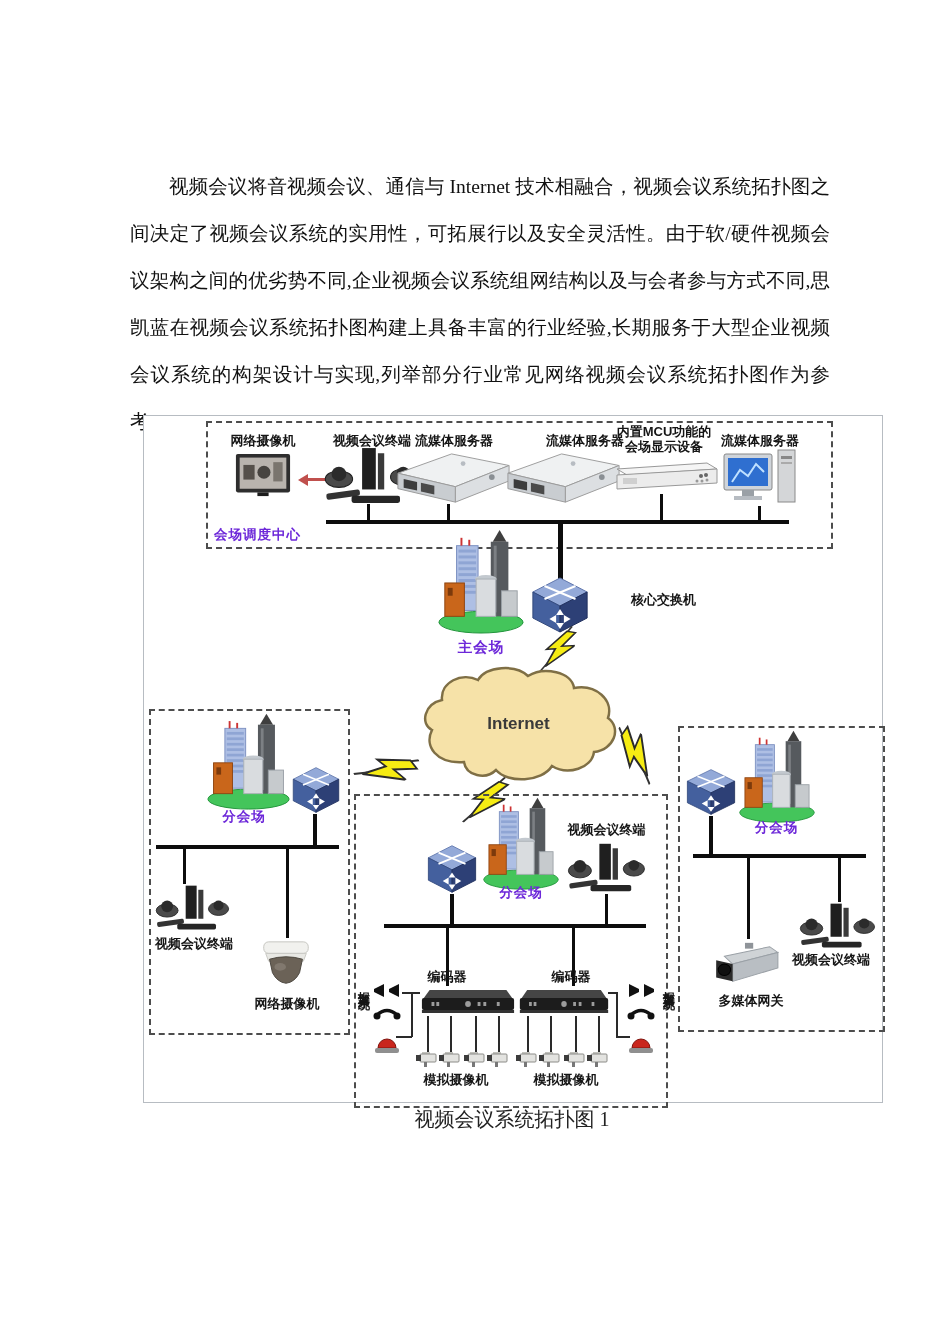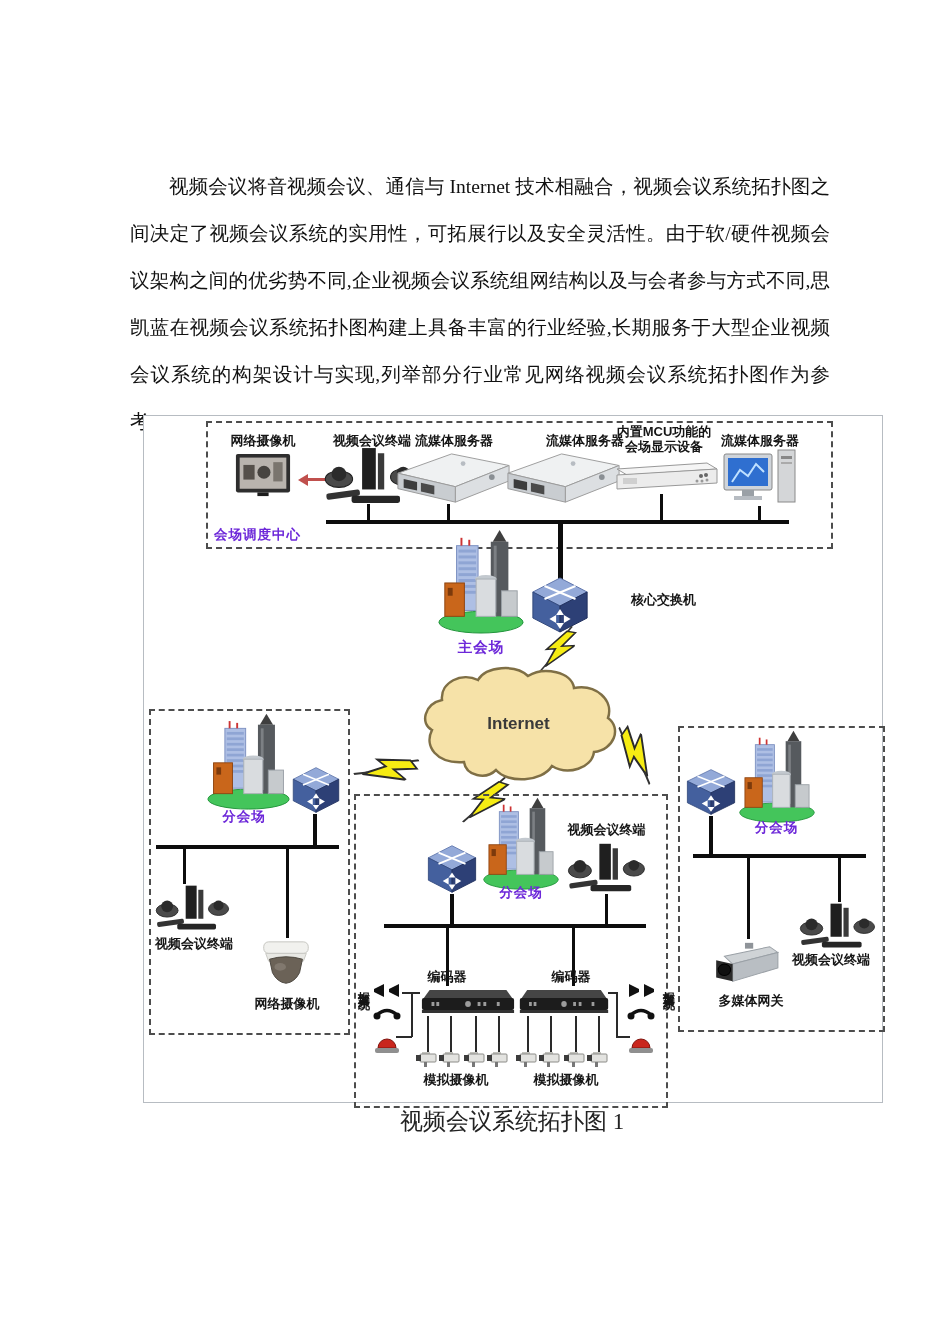--- a/index.html
+++ b/index.html
@@ -4,21 +4,21 @@
 <style>
   html,body{margin:0;padding:0;background:#fff;}
   .page{position:relative;width:950px;height:1344px;background:#fff;overflow:hidden;
         font-family:"Liberation Serif","DejaVu Serif",serif;color:#111;}
   .abs{position:absolute;}
   .title{left:0;top:82px;width:950px;text-align:center;font-size:27px;font-weight:bold;letter-spacing:2px;}
   .body-par{left:130px;top:163px;width:700px;font-size:19.5px;line-height:47px;
             text-align:justify;text-indent:2em;}
   .fig{left:143px;top:415px;width:738px;height:686px;border:1px solid #b7bcc2;background:#fff;
        font-family:"Liberation Sans","DejaVu Sans",sans-serif;}
-  .caption{left:143px;top:1106px;width:738px;text-align:center;font-size:23px;color:#222;}
+  .caption{left:143px;top:1106px;width:738px;text-align:center;font-size:20px;color:#222;}
   .footer{left:0;top:1236px;width:950px;text-align:center;font-size:13px;color:#1a1a1a;
           font-family:"Liberation Sans","DejaVu Sans",sans-serif;}
   
   .dashbox{border:2px dashed #4d4d4d;}
   .busH{background:#0d0d0d;height:4px;}
   .lineV{background:#0d0d0d;width:4px;}
   .thinV{background:#2a2a2a;width:2px;}
   .thinH{background:#2a2a2a;height:2px;}
   .dlabel{font-size:13px;font-weight:700;color:#151515;text-align:center;white-space:pre-line;line-height:15px;}
   .rlabel{font-size:13.5px;font-weight:700;color:#6d28d9;text-align:center;letter-spacing:1px;}

